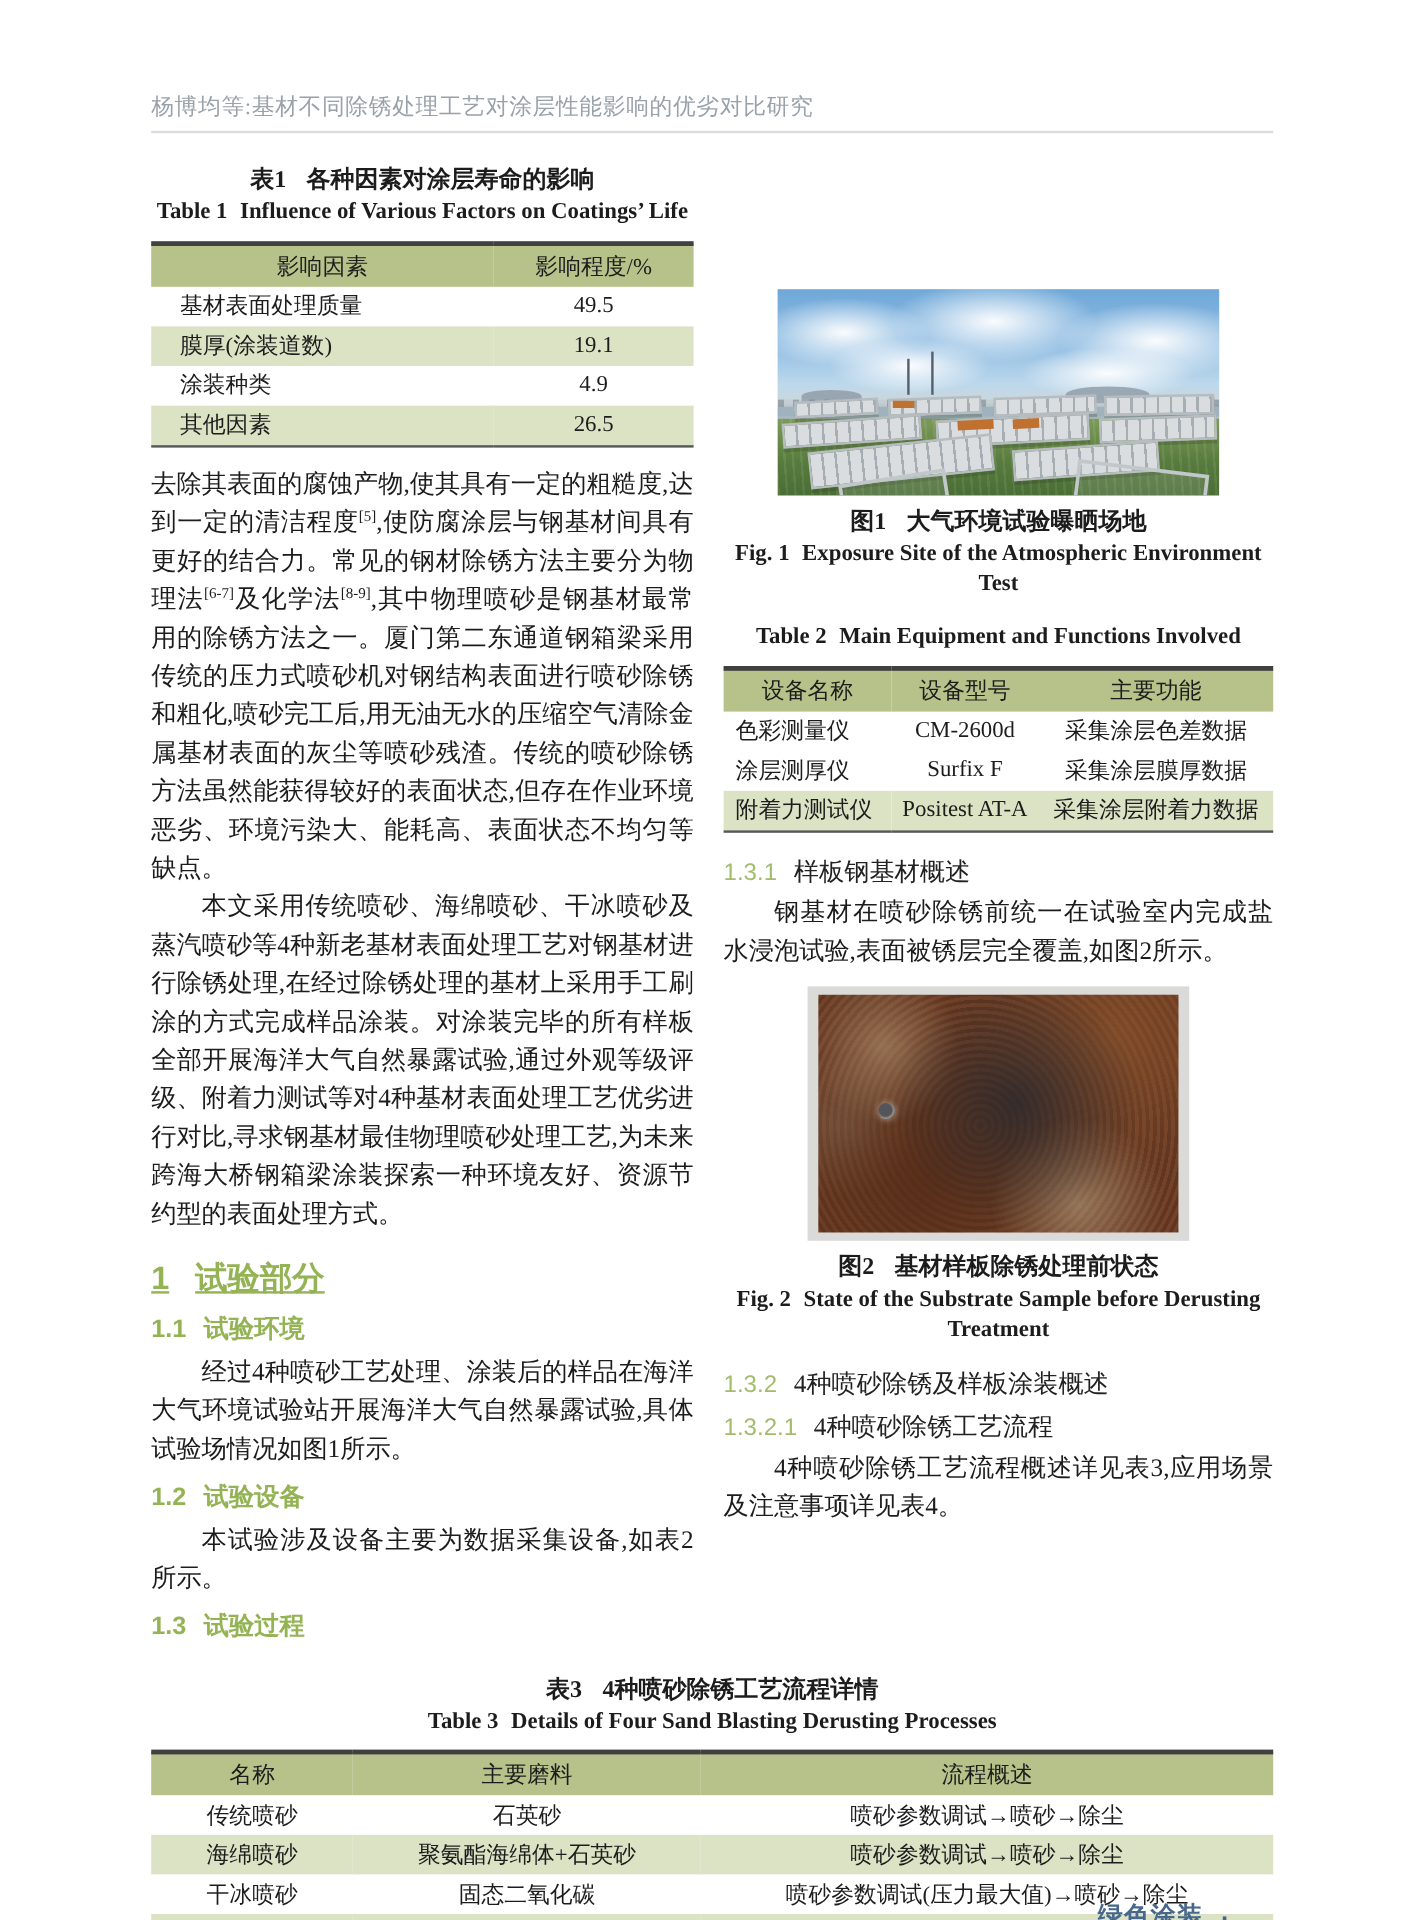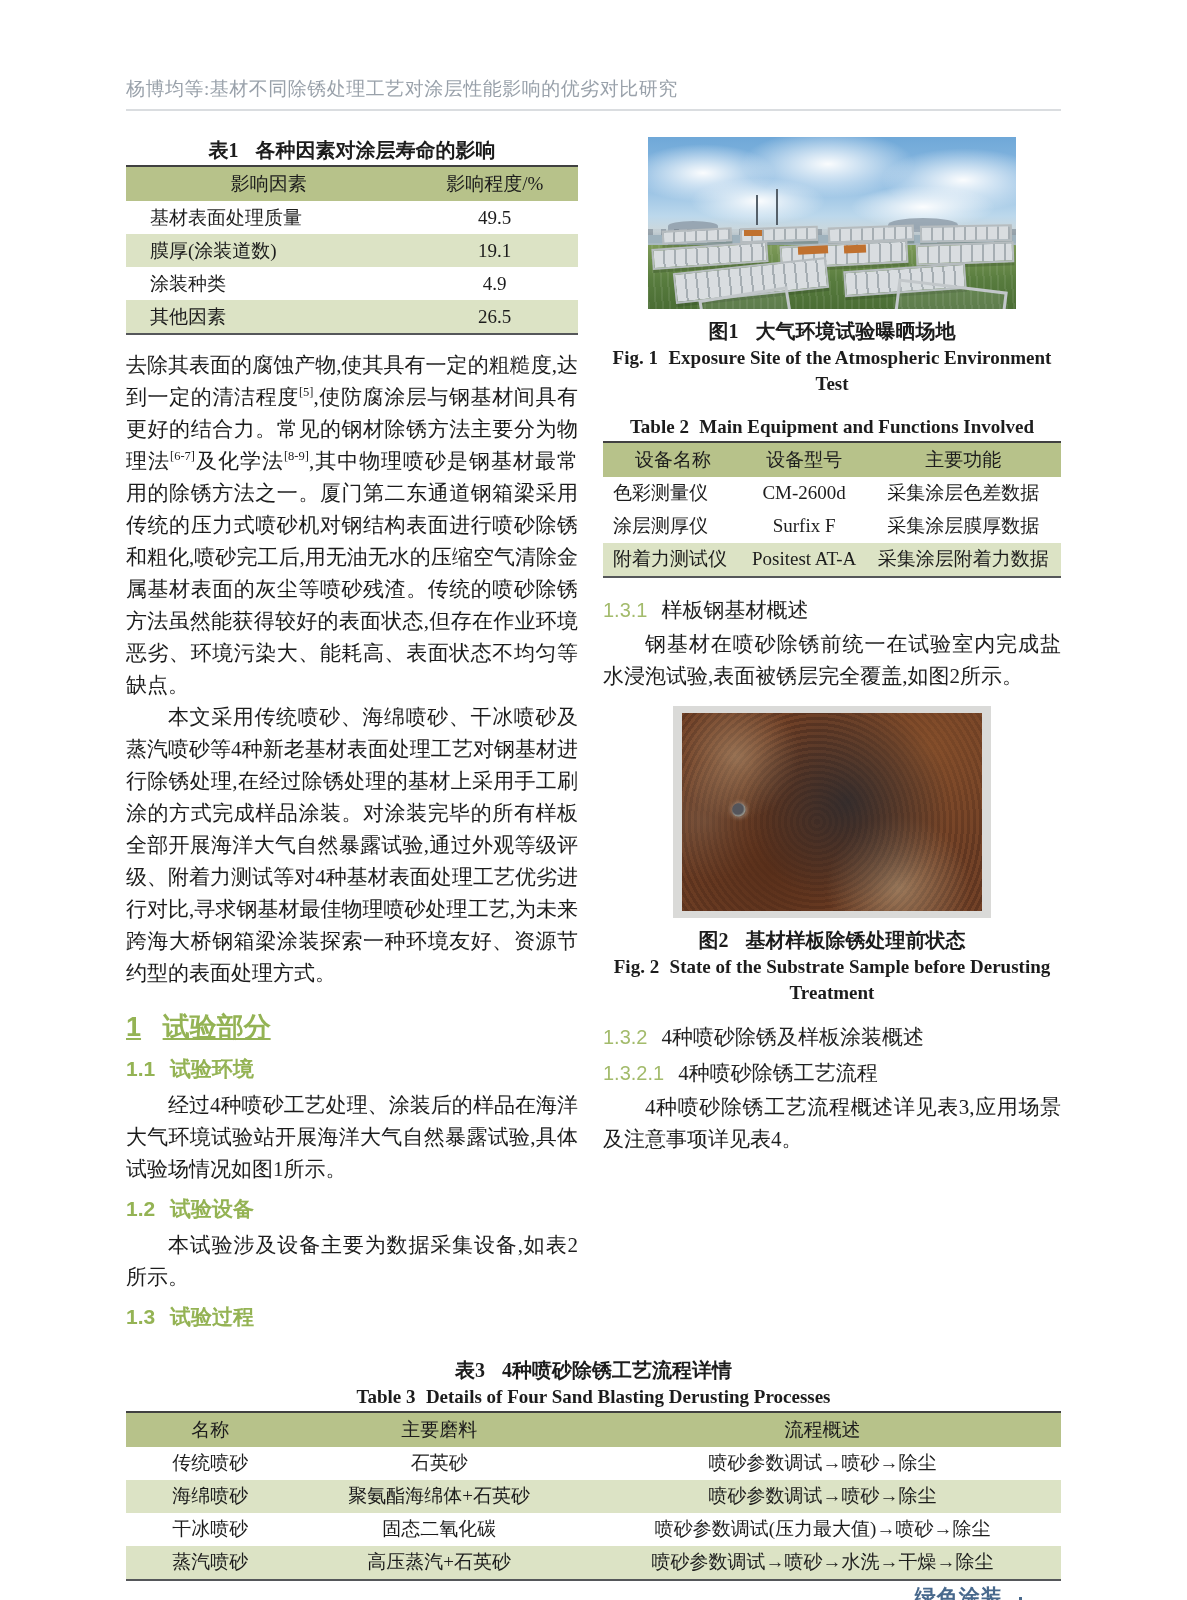--- a/index.html
+++ b/index.html
@@ -1,30 +1,30 @@
 <!DOCTYPE html>
 <html><head>
 <meta charset="utf-8">
 <style>
   html,body{margin:0;padding:0;background:#ffffff;}
   .page{position:relative;width:1187px;height:1600px;background:#fff;overflow:hidden;
         font-family:"Liberation Serif","DejaVu Serif",serif;color:#1c1c1c;}
   .content{padding:76px 126px 0 126px;}
   .running-head{text-align:left;font-size:19px;color:#99a1aa;letter-spacing:.5px;}
   .head-rule{border-bottom:2px solid #dadde0;margin-top:7px;margin-bottom:26px;}
-  .cols{display:flex;gap:25px;}
+  .cols{display:flex;gap:25px;align-items:center;}
   .col-left{width:452px;flex:0 0 452px;}
   .col-right{width:458px;flex:0 0 458px;}
   .cap{text-align:center;line-height:1.35;}
   .cap-zh{font-size:20px;font-weight:bold;}
   .cap-en{font-size:19px;font-weight:bold;}
   .cap-label{margin-right:.85em;}
   .cap-label-en{margin-right:.55em;}
-  table.tbl{width:100%;border-collapse:collapse;margin-top:1px;
-            border-top:2px solid #404040;border-bottom:2px solid #55575a;font-size:19px;}
+  table.tbl{width:100%;border-collapse:collapse;margin-top:11px;
+            border-top:4px solid #404040;border-bottom:2px solid #55575a;font-size:19px;}
   table.tbl th{background:#b7c28a;font-weight:normal;padding:4px 4px;text-align:center;}
   table.tbl td{padding:3.5px 4px;text-align:center;}
   tr.band td{background:#dce3c5;}
   .t1 td:first-child{text-align:left;padding-left:24px;}
   .t2 td:first-child{text-align:left;padding-left:10px;}
   .body-p{font-size:21px;line-height:32px;margin:0;text-align:justify;}
   .indent{text-indent:2em;}
   .body-p sup{font-size:12.5px;line-height:0;}
   .sec1{margin:20px 0 10px 0;font-size:27px;font-weight:bold;color:#94b354;
         font-family:"Liberation Sans","DejaVu Sans",sans-serif;text-decoration:underline;}
@@ -86,20 +86,21 @@
 <div class="page">
   <div class="content">
     <div class="running-head">杨博均等:基材不同除锈处理工艺对涂层性能影响的优劣对比研究</div>
     <div class="head-rule"></div>
 
     <div class="cols">
 
       <div class="col-left">
         <div class="cap">
           <div class="cap-zh"><span class="cap-label">表1</span><span>各种因素对涂层寿命的影响</span></div>
+          <div class="cap-en"><span class="cap-label-en">Table 1</span><span>Influence of Various Factors on Coatings’ Life</span></div>
         </div>
         <table class="tbl t1">
           <thead>
               <tr>
             <th>影响因素</th>
             <th>影响程度/%</th>
           </tr>
             </thead>
           <tbody>
             <tr>

